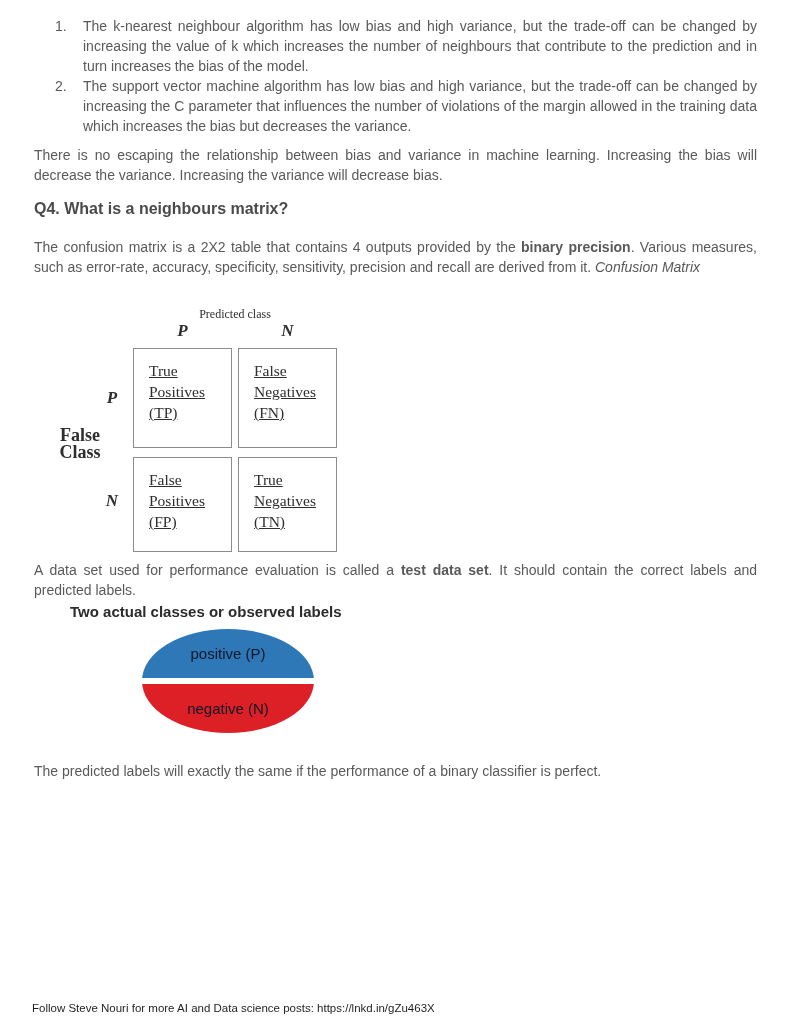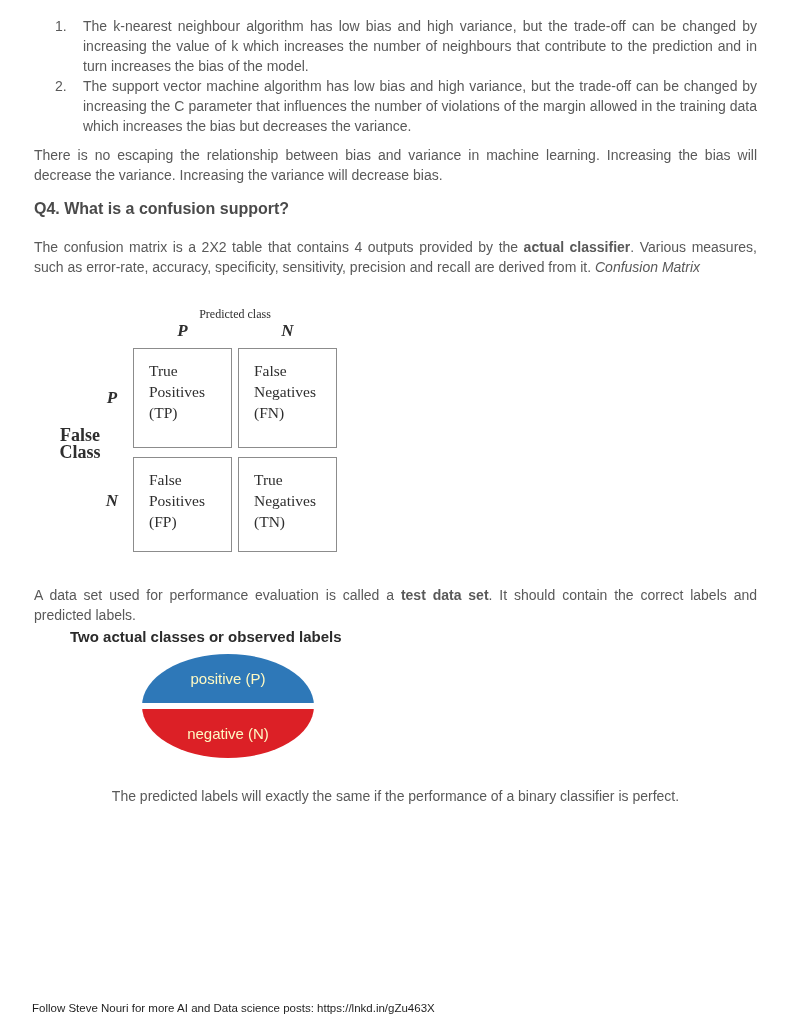--- a/index.html
+++ b/index.html
@@ -16,22 +16,22 @@
 
   
   .qlist { margin-top: 16px; }
   .qitem { display: flex; padding-left: 21px; }
   .qnum  { flex: 0 0 28px; font-size: 14px; line-height: 20px; }
   .qtext { flex: 1 1 auto; font-size: 14px; line-height: 20px; text-align: justify; }
 
   p { margin: 0; font-size: 14px; line-height: 20px; text-align: justify; }
   .p-bias { margin-top: 9px; }
   .p-conf { margin-top: 18px; }
-  .p-test { margin-top: 25px; }
-  .p-pred { margin-top: 28px; text-align: center; }
+  .p-test { }
+  .p-pred { margin-top: 28px; text-align: left; }
   .b { font-weight: bold; }
   .i { font-style: italic; }
 
   h2.q-heading {
     margin: 14px 0 0 0;
     font-size: 16px; line-height: 20px;
     font-weight: bold; color: #4a4a4a;
   }
 
   
@@ -49,21 +49,21 @@
   .cm-collab {
     position: absolute; top: 31px; width: 99px; text-align: center;
     font-style: italic; font-weight: bold; font-size: 17px;
   }
   .cm-collab.p { left: 88px; }
   .cm-collab.n { left: 193px; }
   .cm-box {
     position: absolute; width: 99px;
     border: 1.5px solid #8c8c8c; background: #fff;
     padding: 11px 2px 0 15px;
-    font-size: 15.5px; line-height: 21px;
+    font-size: 15.5px; line-height: 21px; text-decoration: underline;
   }
   .cm-box span { display: block; }
   .cm-box.tp { left: 88px;  top: 58px;  height: 100px; }
   .cm-box.fn { left: 193px; top: 58px;  height: 100px; }
   .cm-box.fp { left: 88px;  top: 167px; height: 95px; }
   .cm-box.tn { left: 193px; top: 167px; height: 95px; }
   .cm-rowlab {
     position: absolute; left: 54px; width: 26px; text-align: center;
     font-style: italic; font-weight: bold; font-size: 17px; line-height: 20px;
   }
@@ -85,21 +85,21 @@
     position: relative;
     width: 172px; height: 104px;
     margin: 9px 0 0 108px;
     border-radius: 50%;
     overflow: hidden;
     background: #ffffff;
   }
   .ellipse-half {
     position: absolute; left: 0; right: 0; height: 49px;
     display: flex; align-items: center; justify-content: center;
-    color: #fef9c3; font-size: 15px;
+    color: #0f172a; font-size: 15px;
   }
   .ellipse-half.pos { top: 0; }
   .ellipse-half.neg { bottom: 0; justify-content: center; }
 
   .footer {
     position: absolute; left: 32px; top: 1002px;
     font-size: 11.5px; color: #1f1f1f;
     font-family: "Liberation Sans", sans-serif;
   }
   .footer a { color: #1f1f1f; text-decoration: none; }
@@ -115,23 +115,23 @@
       <div class="qtext">The k-nearest neighbour algorithm has low bias and high variance, but the trade-off can be changed by increasing the value of k which increases the number of neighbours that contribute to the prediction and in turn increases the bias of the model.</div>
     </div>
     <div class="qitem">
       <span class="qnum">2.</span>
       <div class="qtext">The support vector machine algorithm has low bias and high variance, but the trade-off can be changed by increasing the C parameter that influences the number of violations of the margin allowed in the training data which increases the bias but decreases the variance.</div>
     </div>
   </div>
 
   <p class="p-bias">There is no escaping the relationship between bias and variance in machine learning. Increasing the bias will decrease the variance. Increasing the variance will decrease bias.</p>
 
-  <h2 class="q-heading">Q4. What is a confusion support?</h2>
+  <h2 class="q-heading">Q4. What is a neighbours matrix?</h2>
 
-  <p class="p-conf"><span>The confusion matrix is a 2X2 table that contains 4 outputs provided by the </span><span class="b">actual classifier</span><span>. Various measures, such as error-rate, accuracy, specificity, sensitivity, precision and recall are derived from it. </span><span class="i">Confusion Matrix</span></p>
+  <p class="p-conf"><span>The confusion matrix is a 2X2 table that contains 4 outputs provided by the </span><span class="b">binary precision</span><span>. Various measures, such as error-rate, accuracy, specificity, sensitivity, precision and recall are derived from it. </span><span class="i">Confusion Matrix</span></p>
 
   <div class="cm-fig">
     <div class="cm-title">Predicted class</div>
     <div class="cm-collab p">P</div>
     <div class="cm-collab n">N</div>
 
     <div class="cm-rowlab p">P</div>
     <div class="cm-rowlab n">N</div>
 
     <div class="cm-axis">

